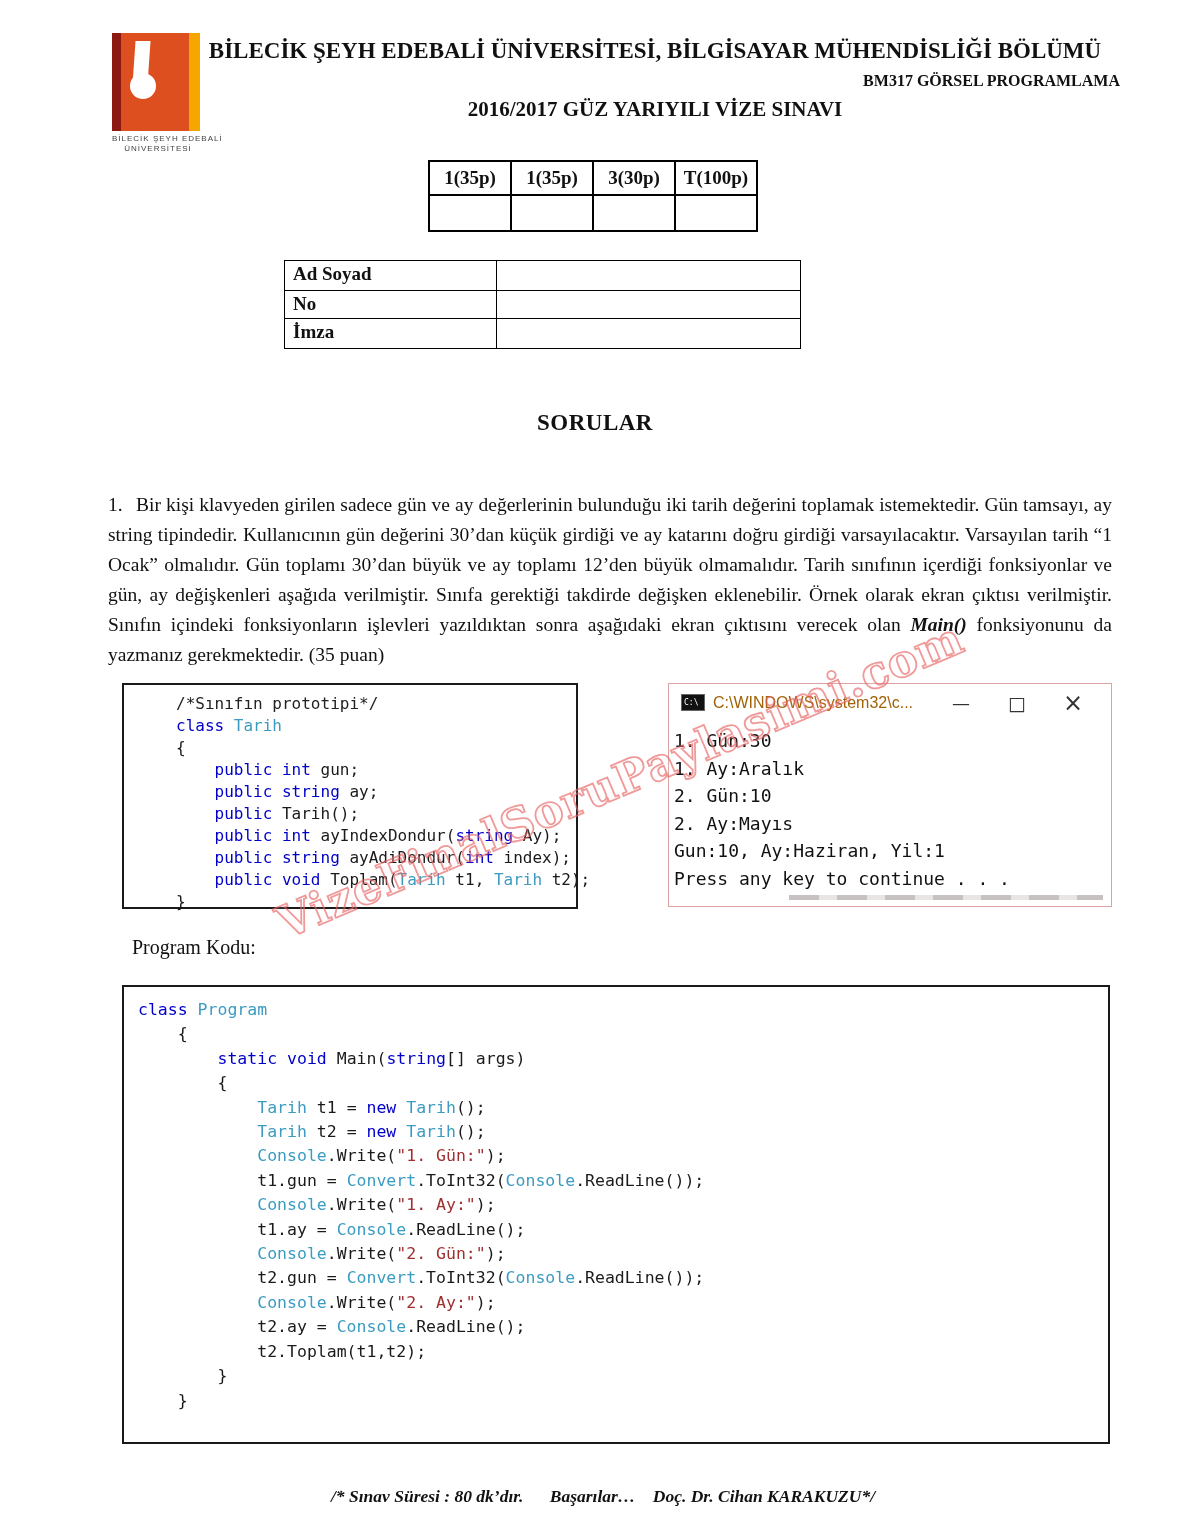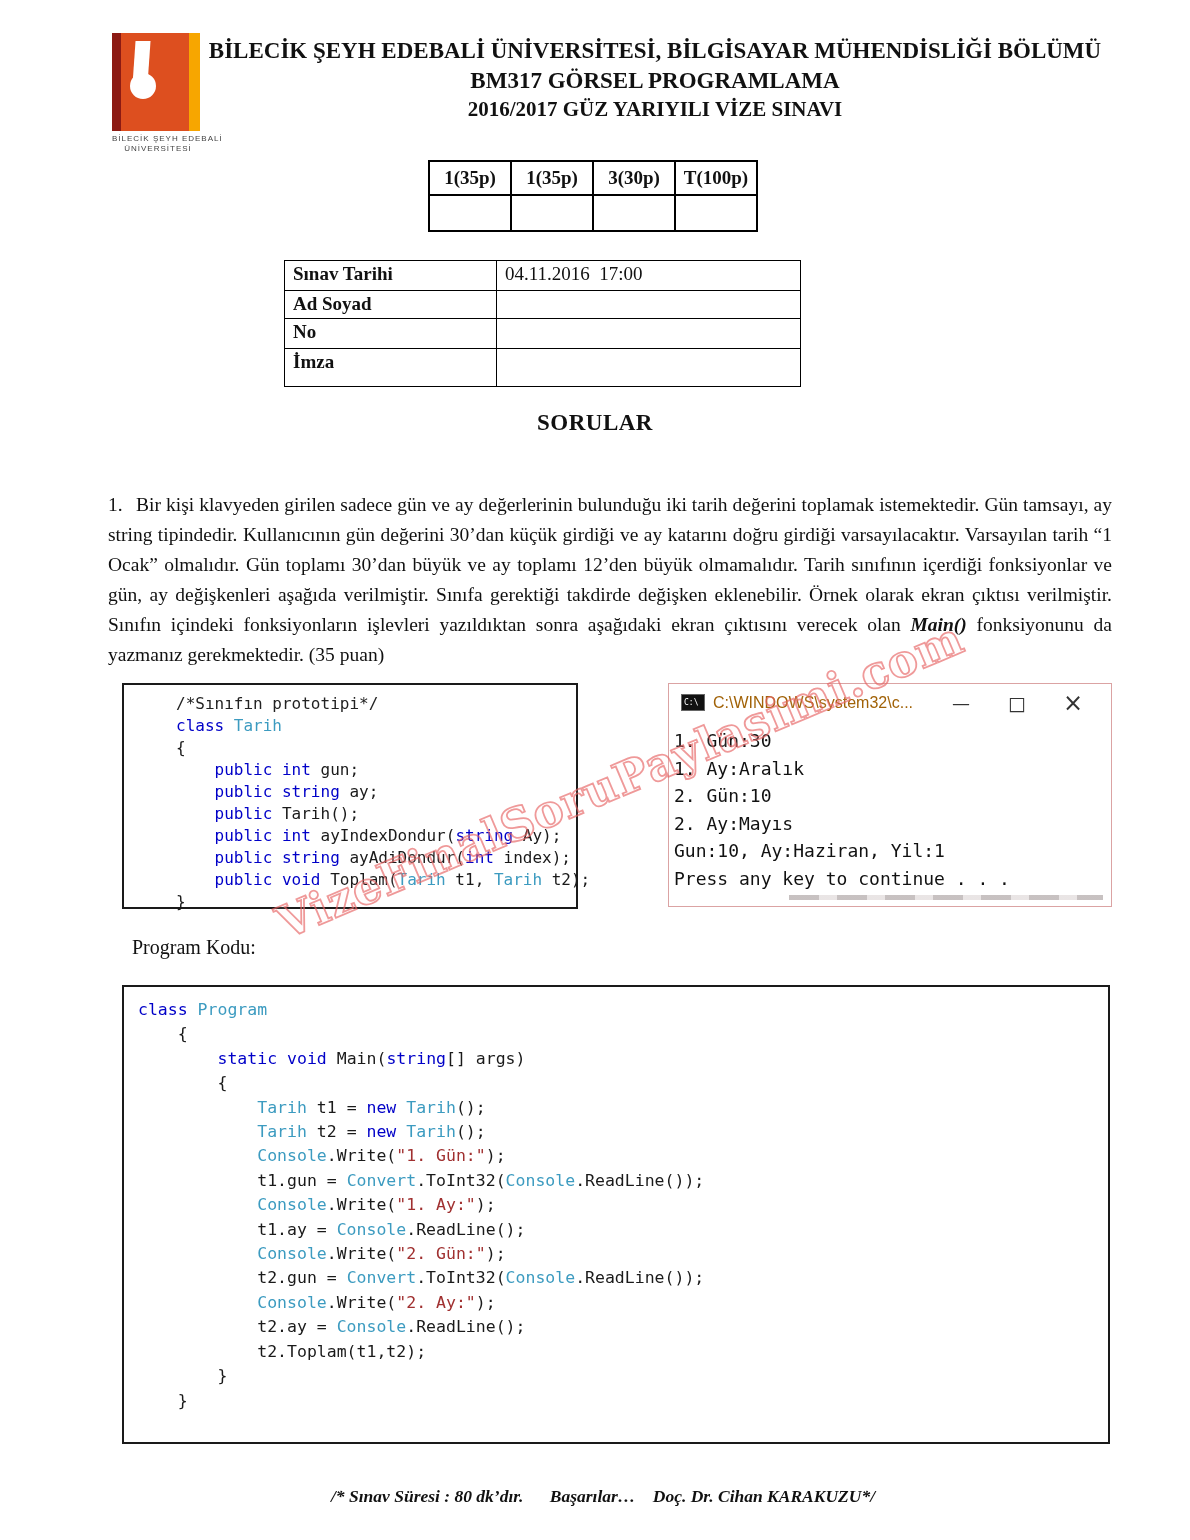--- a/index.html
+++ b/index.html
@@ -13,21 +13,21 @@
   
   .logo { position:absolute; left:112px; top:33px; width:92px; }
   .logo-mark { position:relative; width:88px; height:98px; background:var(--logo-orange,#DD4F1F); }
   .logo-leftbar { position:absolute; left:0; top:0; width:9px; height:100%; background:var(--logo-darkred,#8C1A13); }
   .logo-rightbar { position:absolute; right:0; top:0; width:11px; height:100%; background:var(--logo-yellow,#F7A600); }
   .logo-stem { position:absolute; left:22px; top:8px; width:15px; height:44px; background:#fff; transform:skewX(-4deg); }
   .logo-ring { position:absolute; left:18px; top:40px; width:24px; height:24px; border:13px solid #fff; border-radius:50%; }
   .logo-caption { margin-top:3px; font-family:"Liberation Sans", sans-serif; font-size:8px; letter-spacing:1px; color:#444; text-align:center; line-height:10px; white-space:nowrap; }
   .title-block { position:absolute; left:190px; top:36px; width:930px; text-align:center; font-weight:bold; }
   .title-l1 { font-size:23px; line-height:30px; }
-  .title-l2 { font-size:23px; line-height:29px; }
+  .title-l2 { font-size:16px; line-height:29px;text-align:right; }
   .title-l3 { font-size:21px; line-height:29px; }
 
   
   .score-table { position:absolute; left:428px; top:160px; border-collapse:collapse; }
   .score-table td { border:2px solid #000; width:82px; height:34px; text-align:center; font-weight:bold; font-size:19px; }
   .score-table tr.empty td { height:36px; }
 
   
   .info-table { position:absolute; left:284px; top:260px; border-collapse:collapse; }
   .info-table td { border:1.5px solid #000; font-size:19px; padding:2px 8px; vertical-align:top; }
@@ -119,24 +119,20 @@
       <td></td>
       <td></td>
       <td></td>
       <td></td>
     </tr>
   </tbody>
     </table>
 
   <table class="info-table">
     <tbody>
-        <tr>
-      <td class="lbl">Sınav Tarihi</td>
-      <td class="val">04.11.2016  17:00</td>
-    </tr>
     <tr>
       <td class="lbl">Ad Soyad</td>
       <td class="val"></td>
     </tr>
     <tr>
       <td class="lbl">No</td>
       <td class="val"></td>
     </tr>
     <tr>
       <td class="lbl">İmza</td>

